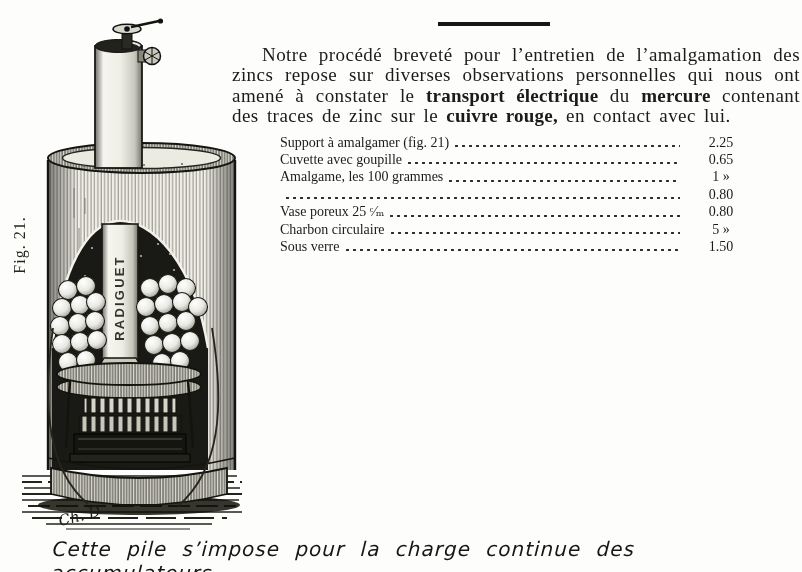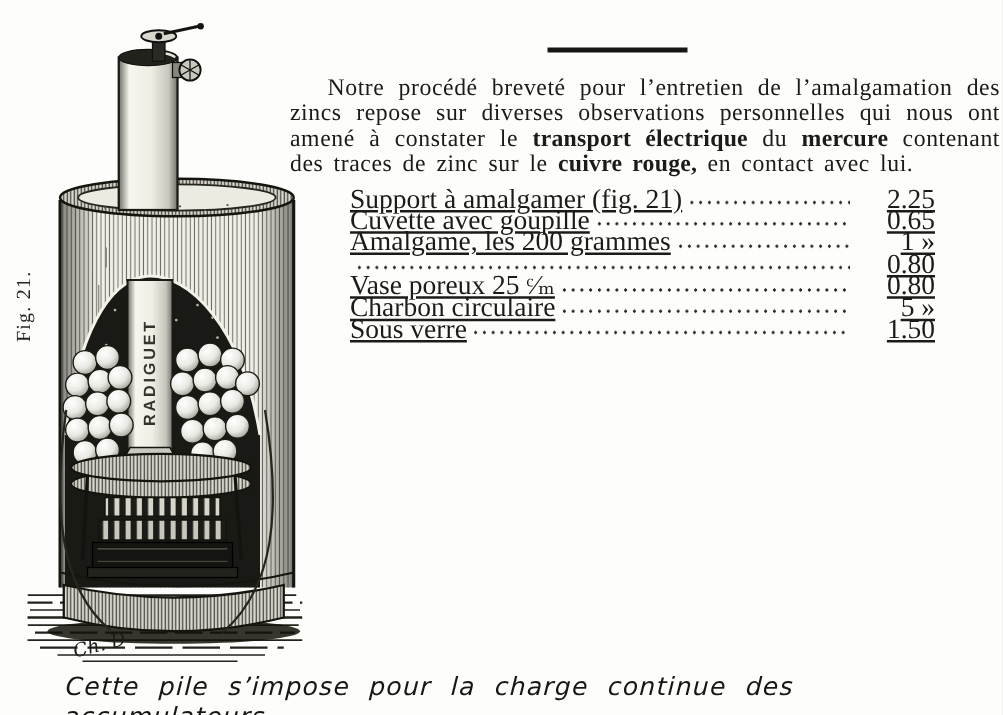--- a/index.html
+++ b/index.html
@@ -7,34 +7,34 @@
         font-family:"Liberation Serif","DejaVu Serif",serif;color:#1b1b19;}
 
   
   .fig-label{position:absolute;left:-30px;top:236px;width:100px;text-align:center;
              transform:rotate(-90deg);font-size:16px;letter-spacing:1px;color:#26261f;}
 
   
   .engraving{position:absolute;left:22px;top:18px;width:220px;height:528px;}
 
   
-  .column{position:absolute;left:232px;top:32px;width:568px;}
+  .column{position:absolute;left:232px;top:16px;width:568px;}
   .rule{margin:6px 0 19px 206px;width:112px;height:3.5px;background:#161614;}
   .para{margin:0 0 7px 0;text-indent:30px;text-align:justify;
         font-size:19px;line-height:20.5px;letter-spacing:.45px;word-spacing:3px;}
   .para b{font-weight:bold;letter-spacing:.2px;}
   .para i{font-style:italic;}
 
-  .price-table{margin:4px 0 0 48px;width:468px;font-size:22px;text-decoration:underline;}
+  .price-table{margin:4px 0 0 48px;width:468px;font-size:14px;}
   .price-row{display:flex;align-items:baseline;line-height:17.4px;}
   .p-label{flex:0 0 auto;white-space:nowrap;}
   .leader{flex:1 1 auto;height:8px;margin:0 6px 2px 4px;align-self:flex-end;
           background-image:radial-gradient(circle,#2a2a26 1.1px,rgba(0,0,0,0) 1.4px);
           background-size:7px 6px;background-repeat:repeat-x;background-position:left bottom;}
-  .p-price{flex:0 0 auto;width:54px;padding-left:8px;text-align:right;}
+  .p-price{flex:0 0 auto;width:54px;padding-left:8px;text-align:center;}
 
   .caption{position:absolute;left:52px;top:537px;width:748px;
            font-family:"DejaVu Sans","Liberation Sans",sans-serif;font-style:italic;
            font-size:20px;letter-spacing:1px;word-spacing:8px;color:#161614;transform:skewX(-3deg);}
 </style>
 </head>
 <body>
 
 <div id="page">
 
@@ -222,21 +222,21 @@
           <span class="p-label">Support à amalgamer (fig. 21)</span>
           <span class="leader"></span>
           <span class="p-price">2.25</span>
         </div>
         <div class="price-row">
           <span class="p-label">Cuvette avec goupille</span>
           <span class="leader"></span>
           <span class="p-price">0.65</span>
         </div>
         <div class="price-row">
-          <span class="p-label">Amalgame, les 200 grammes</span>
+          <span class="p-label">Amalgame, les 100 grammes</span>
           <span class="leader"></span>
           <span class="p-price">1 »</span>
         </div>
         <div class="price-row">
           <span class="leader"></span>
           <span class="p-price">0.80</span>
         </div>
         <div class="price-row">
           <span class="p-label">Vase poreux 25 ᶜ⁄ₘ</span>
           <span class="leader"></span>

